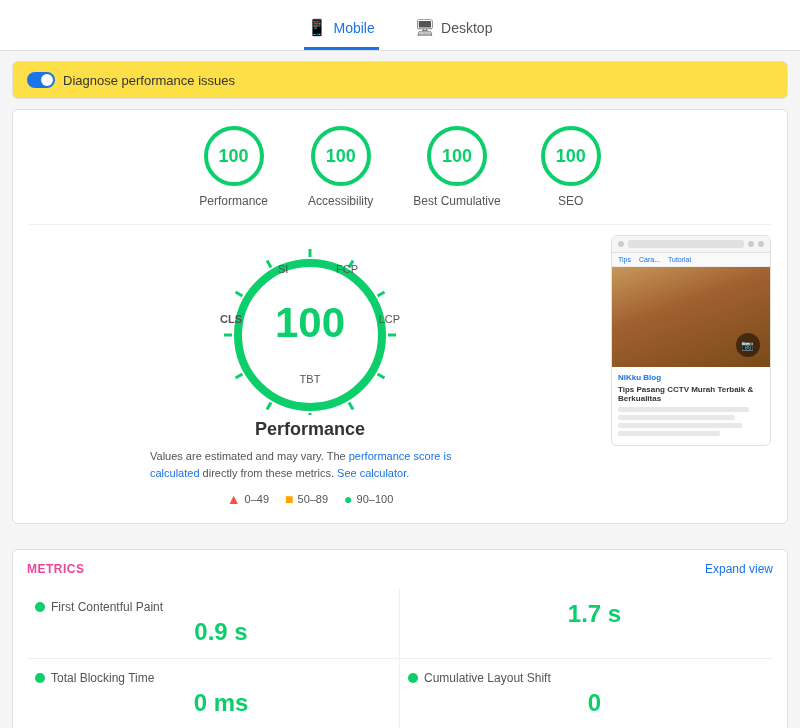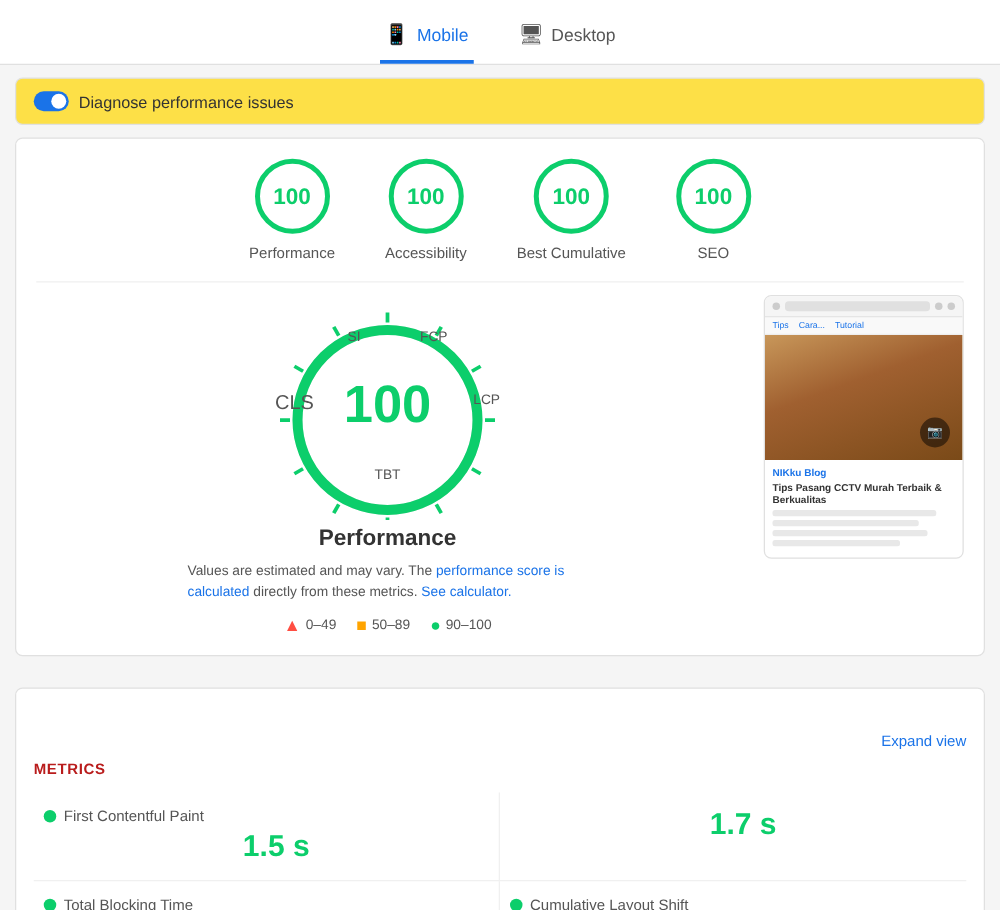--- a/index.html
+++ b/index.html
@@ -133,21 +133,21 @@
       font-size: 42px;
       font-weight: bold;
       color: #0cce6b;
     }
     .gauge-labels {
       position: absolute;
       top: 0; left: 0; right: 0; bottom: 0;
     }
     .label-si { position: absolute; top: 28px; left: 68px; font-size: 11px; color: #555; }
     .label-fcp { position: absolute; top: 28px; right: 52px; font-size: 11px; color: #555; }
-    .label-cls { position: absolute; top: 78px; left: 10px; font-size: 16px; color: #555; }
+    .label-cls { position: absolute; top: 78px; left: 10px; font-size: 11px; color: #555; font-weight: bold; }
     .label-lcp { position: absolute; top: 78px; right: 10px; font-size: 11px; color: #555; }
     .label-tbt { position: absolute; bottom: 30px; left: 50%; transform: translateX(-50%); font-size: 11px; color: #555; }
 
     .perf-title {
       font-size: 18px;
       font-weight: bold;
       color: #333;
       margin-top: 4px;
       text-align: center;
     }
@@ -240,23 +240,22 @@
     }
     .metrics-header {
       display: flex;
       justify-content: space-between;
       align-items: center;
       margin-bottom: 12px;
     }
     .metrics-title {
       font-size: 12px;
       font-weight: bold;
-      color: #b91c1c;
+      color: #ec4899;
       letter-spacing: 0.5px;
-      margin-top: 45px;
     }
     .expand-link {
       font-size: 12px;
       color: #1a73e8;
       cursor: pointer;
     }
     .metrics-grid {
       display: grid;
       grid-template-columns: 1fr 1fr;
       gap: 0;
@@ -440,21 +439,21 @@
       <span class="metrics-title">METRICS</span>
       <span class="expand-link">Expand view</span>
     </div>
     <div class="metrics-grid">
 
       <div class="metric-item">
         <div class="metric-name-row">
           <div class="metric-dot"></div>
           <span class="metric-name">First Contentful Paint</span>
         </div>
-        <div class="metric-value">1.5 s</div>
+        <div class="metric-value">0.9 s</div>
       </div>
 
       <div class="metric-item">
         <div class="metric-value">1.7 s</div>
       </div>
 
       <div class="metric-item">
         <div class="metric-name-row">
           <div class="metric-dot"></div>
           <span class="metric-name">Total Blocking Time</span>

